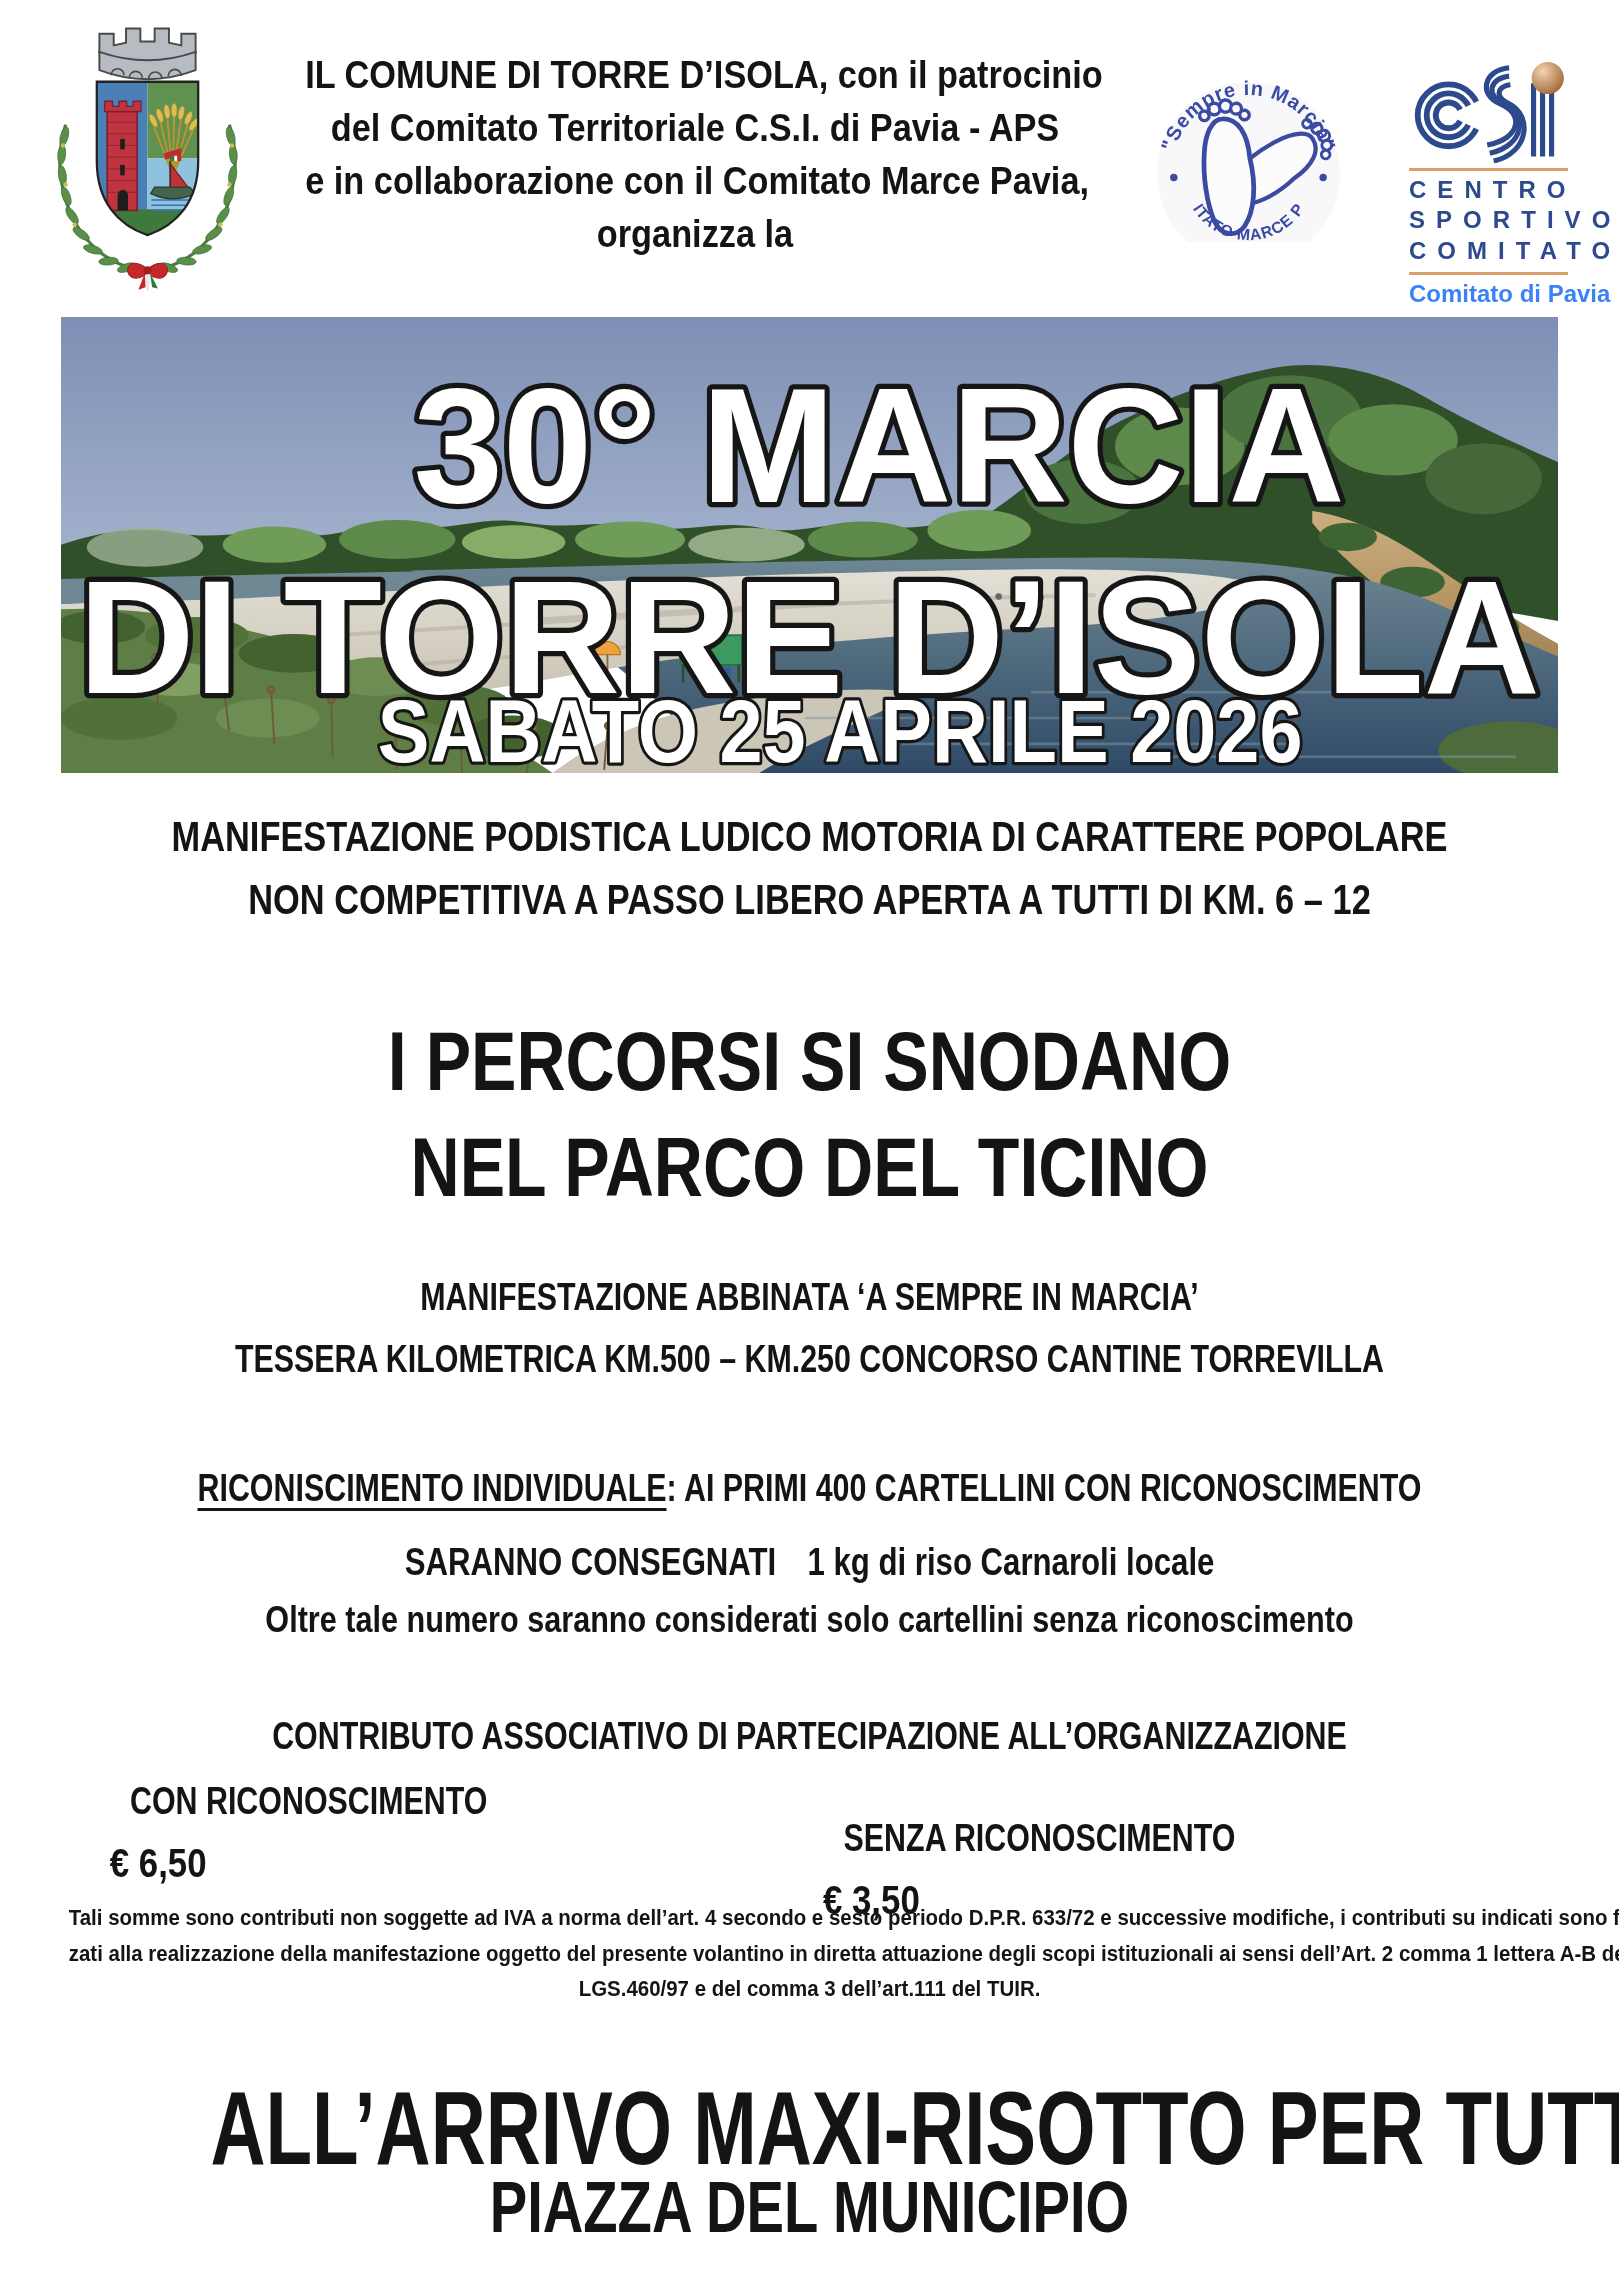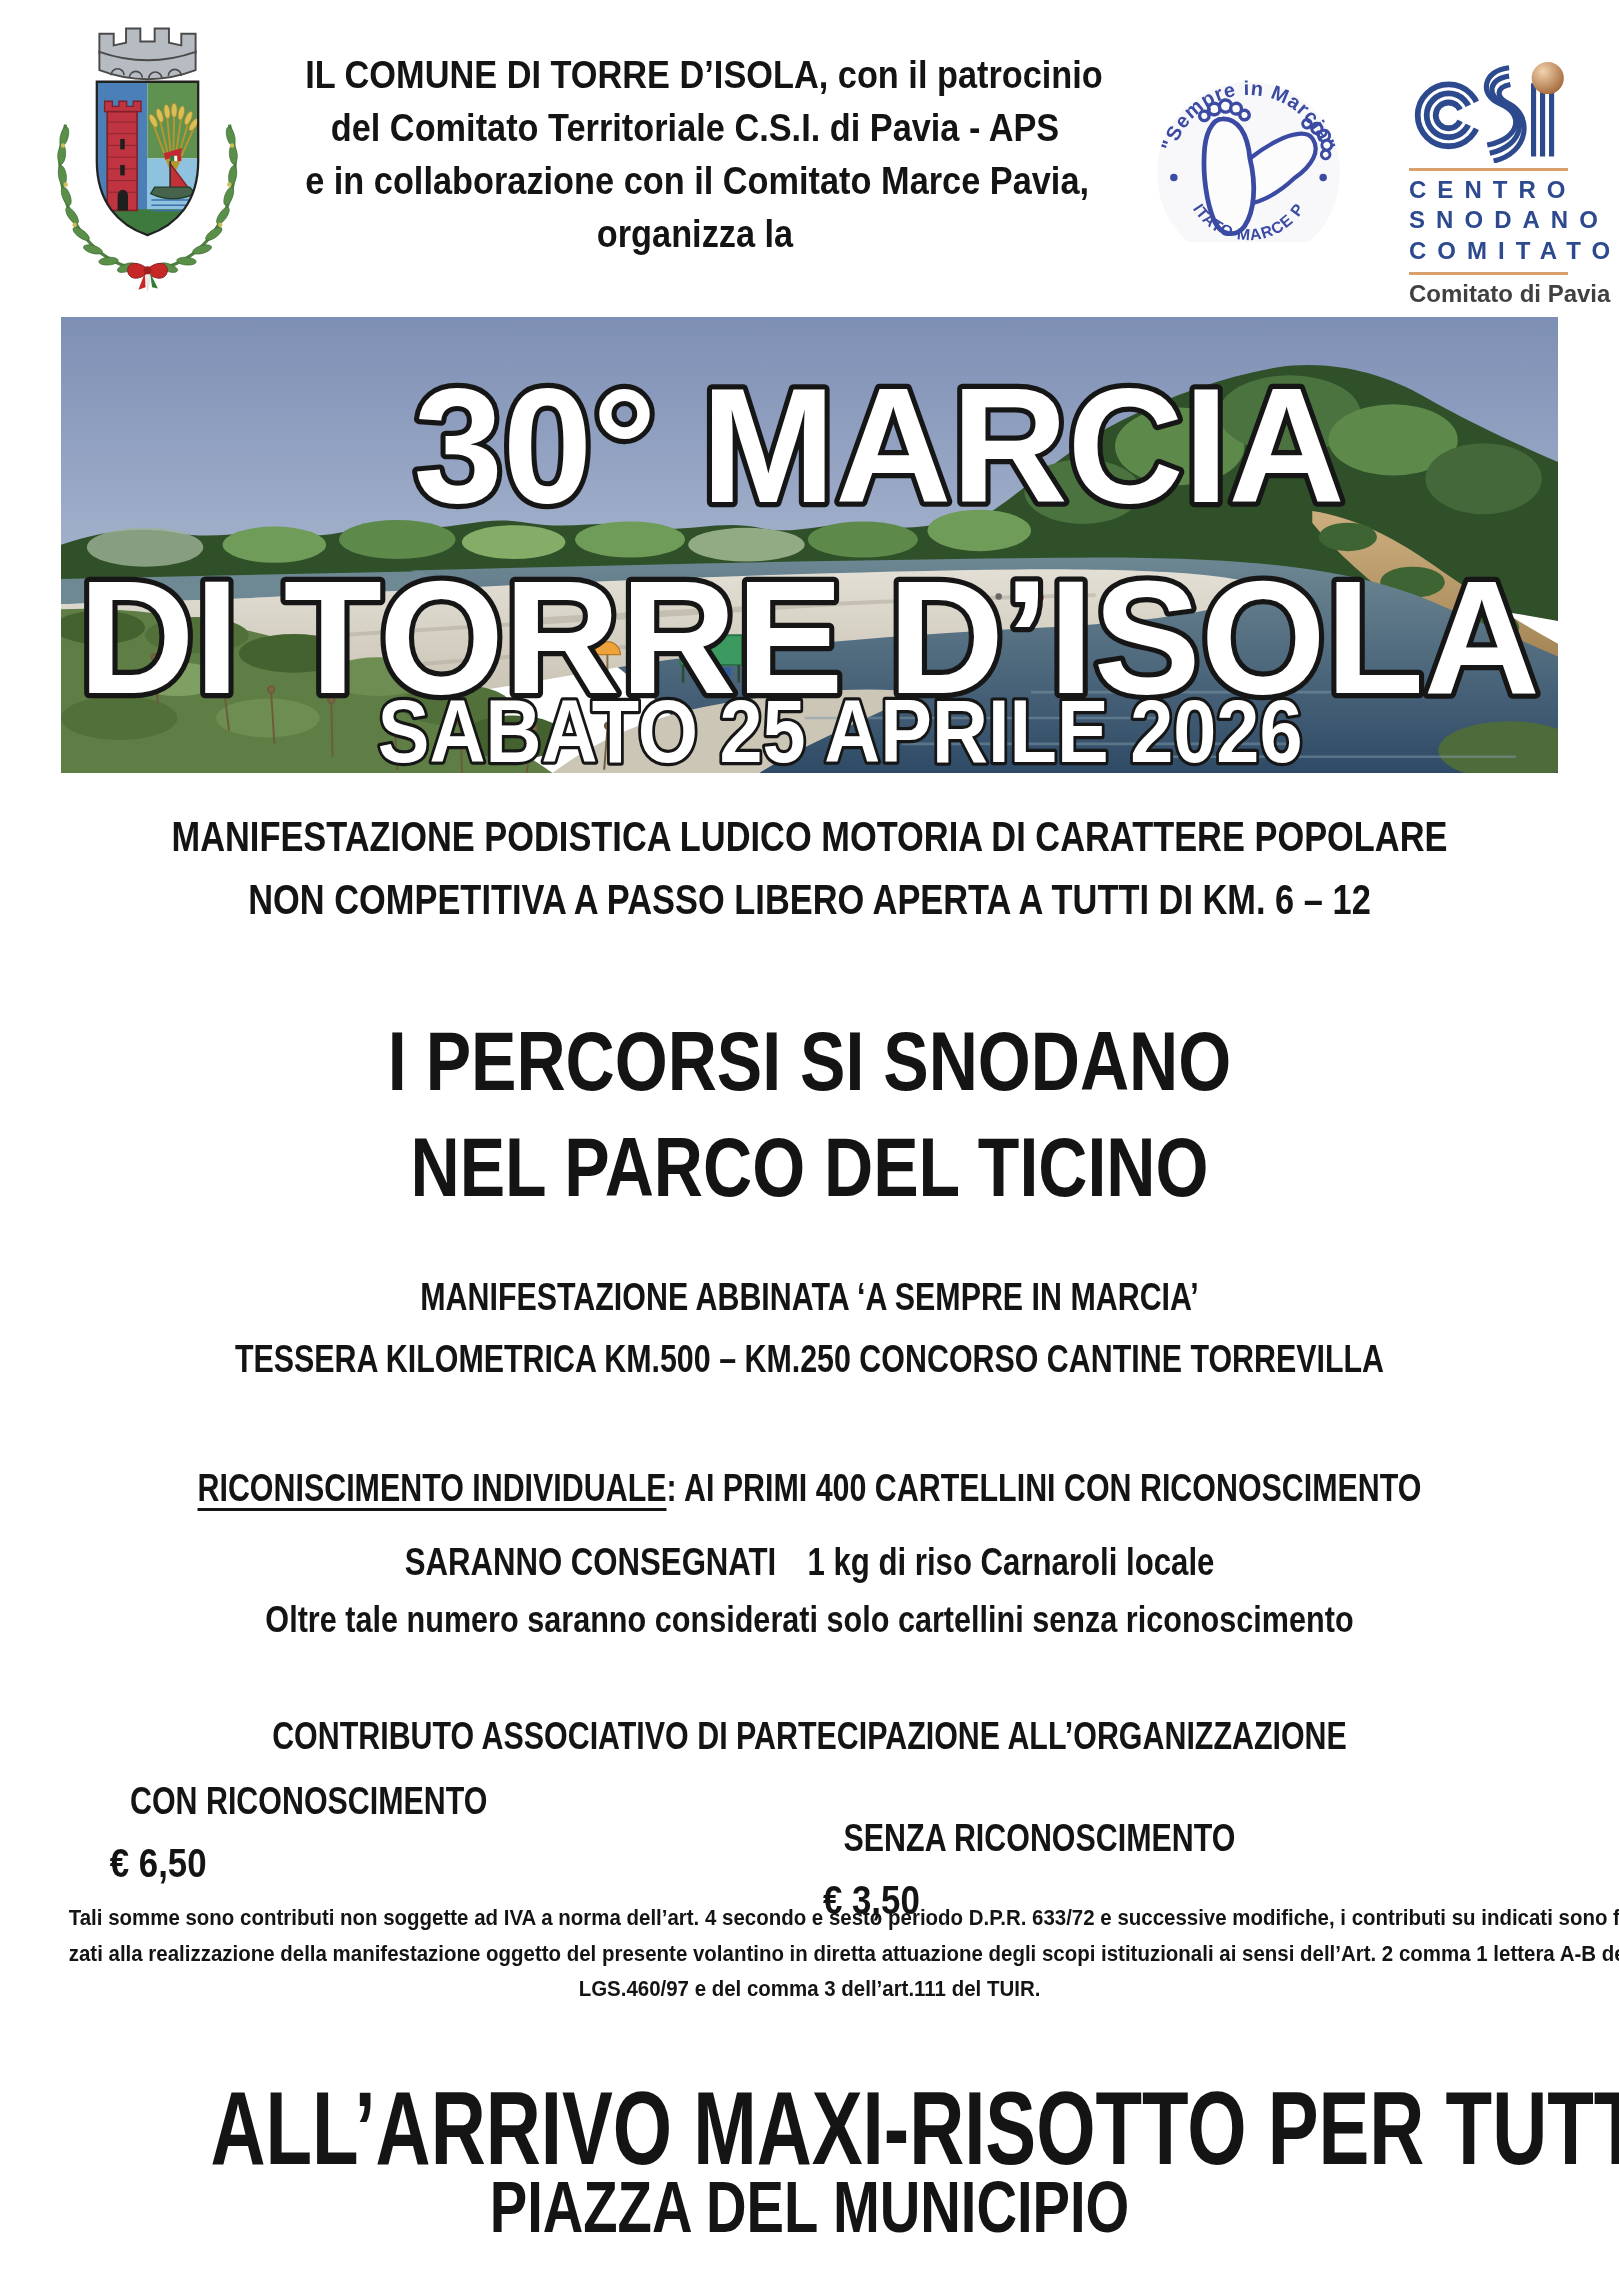--- a/index.html
+++ b/index.html
@@ -15,21 +15,21 @@
     transform:scaleX(.88);transform-origin:center;white-space:nowrap;
   }
   #stamp{position:absolute;left:1150px;top:60px;width:197px;height:182px;}
   #csi{position:absolute;left:1409px;top:60px;width:159px;}
   #csi .csi-mark{width:155px;height:103px;display:block;margin:0 auto;}
   .csi-rule{height:2.6px;background:#d8a06c;margin:5.2px 0 3.9px 0;}
   .csi-line{
     color:#2d4a8e;font-weight:bold;font-size:24px;line-height:1.28;
     text-align:center;letter-spacing:.46em;white-space:nowrap;
   }
-  .csi-sub{color:#404040;font-weight:bold;font-size:24px;margin-top:5.2px;text-align:right;white-space:nowrap;}
+  .csi-sub{color:#3b82f6;font-weight:bold;font-size:24px;margin-top:5.2px;text-align:right;white-space:nowrap;}
   
   #banner{position:absolute;left:61px;top:317px;width:1497px;height:456px;}
   #banner svg{position:absolute;left:0;top:0;width:100%;height:100%;}
   .photo-title{
     font-family:"Liberation Sans",sans-serif;font-weight:bold;fill:#ffffff;
     stroke:#161616;paint-order:stroke;stroke-linejoin:round;
   }
   
   .abs{
     position:absolute;left:0;width:100%;text-align:center;font-weight:bold;
@@ -190,21 +190,21 @@
       <g fill="none" stroke="#2d4a8e" stroke-width="8">
         <path d="M152,12 C112,16 104,54 138,68 C174,82 172,122 118,132"></path>
         <path d="M152,25 C120,29 116,56 144,68 C180,84 178,132 122,145"></path>
         <path d="M154,38 C132,42 130,58 152,68 C188,86 184,144 128,157"></path>
         <path d="M190,36 V150 M204,30 V150 M218,36 V150"></path>
       </g>
       <circle cx="212" cy="28" r="25" fill="url(#ballGrad)"></circle>
     </svg>
     <div class="csi-rule"></div>
     <div class="csi-line">CENTRO</div>
-    <div class="csi-line">SNODANO</div>
+    <div class="csi-line">SPORTIVO</div>
     <div class="csi-line">COMITATO</div>
     <div class="csi-rule"></div>
     <div class="csi-sub">Comitato di Pavia</div>
   </div>
 
   <div id="banner">
     <svg viewBox="0 0 2315 705" preserveAspectRatio="none">
       <defs>
         <linearGradient id="sky" x1="0" y1="0" x2="0" y2="1">
             <stop offset="0" stop-color="#7e8fb5"></stop>

